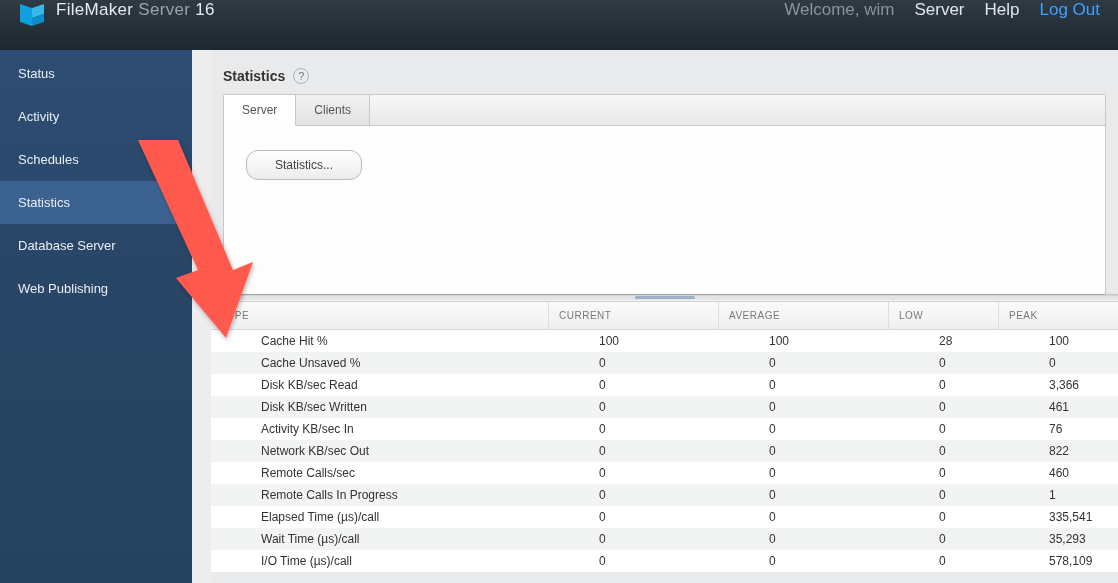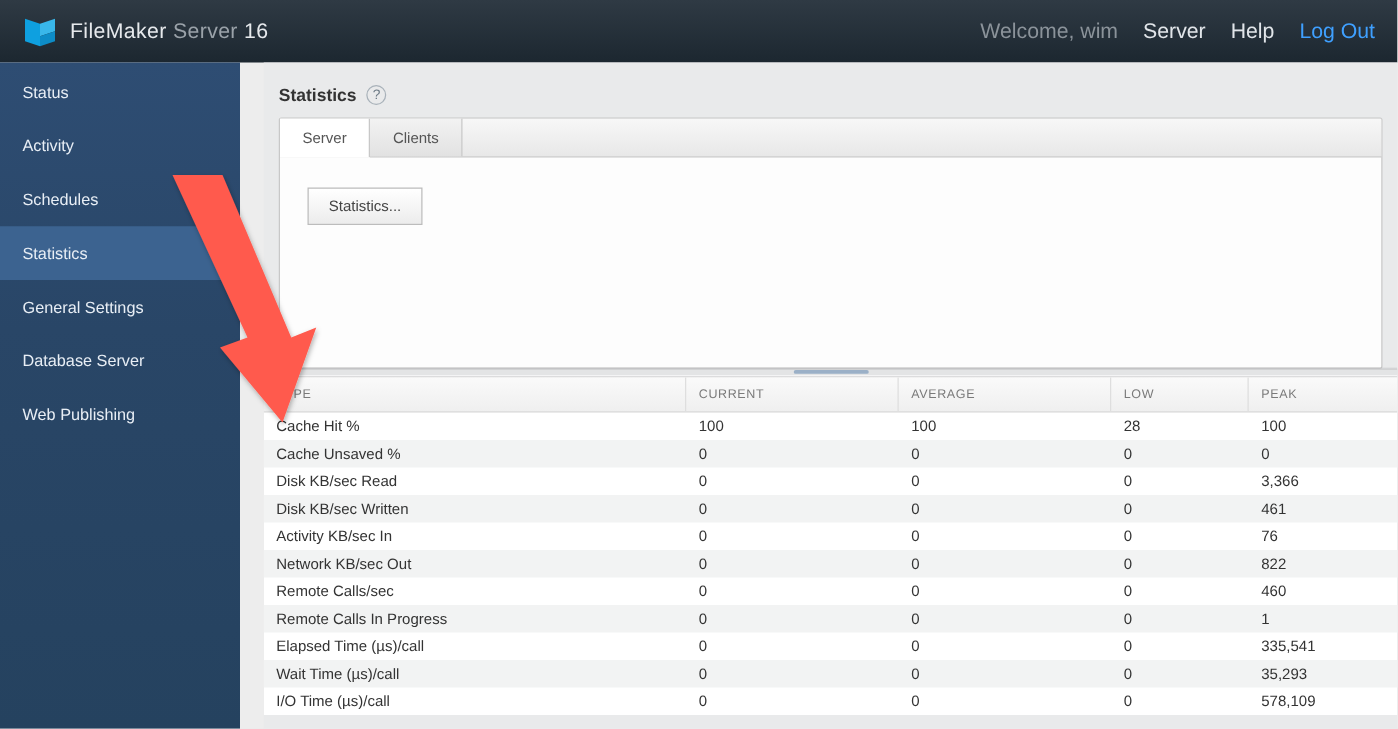--- a/index.html
+++ b/index.html
@@ -8,21 +8,21 @@
       font-size: 13px;
       width: 1118px;
       height: 583px;
       overflow: hidden;
       background: #ededed;
     }
     .topbar {
       height: 50px;
       background: linear-gradient(to bottom, #2f3a44, #1c2730);
       display: flex;
-      align-items: center;
+      align-items: flex-start;
       padding: 0 18px;
       color: #cfd5da;
     }
     .logo-icon {
       width: 28px;
       height: 28px;
       margin-right: 10px;
     }
     .brand {
       font-size: 17px;
@@ -119,26 +119,26 @@
       border-bottom: 1px solid #fff;
       margin-bottom: -1px;
       font-weight: 500;
     }
     .tab-body {
       padding: 24px 22px 110px 22px;
       min-height: 168px;
     }
     .btn {
       display: inline-block;
-      padding: 7px 16px;
+      padding: 7px 28px;
       font-size: 12px;
       color: #444;
       background: linear-gradient(to bottom, #ffffff, #ececec);
       border: 1px solid #bcbcbc;
-      border-radius: 0;
+      border-radius: 12px;
       cursor: pointer;
     }
 
     .splitter {
       height: 6px;
       margin: 0;
       background: #e3e4e5;
       box-shadow: inset 0 1px 0 rgba(0,0,0,0.08), inset 0 -1px 0 rgba(255,255,255,0.6),
                   0 -1px 1px rgba(0,0,0,0.15);
       position: relative;
@@ -170,20 +170,21 @@
       letter-spacing: 0.5px;
       color: #7a7a7a;
       text-transform: uppercase;
       border-right: 1px solid #dedede;
     }
     .th:last-child { border-right: none; }
 
     .td-row {
       display: grid;
       grid-template-columns: 338px 170px 170px 110px 120px;
+      padding-left: 40px;
     }
     .td-row:nth-child(even) { background: #f2f3f3; }
     .td {
       padding: 4px 10px;
       font-size: 12px;
       color: #333;
     }
 
     
     .arrow {
@@ -218,21 +219,20 @@
   </div>
 </div>
 
 <div class="page">
 
   <nav class="sidebar">
     <div class="sidebar-item">Status</div>
     <div class="sidebar-item">Activity</div>
     <div class="sidebar-item">Schedules</div>
     <div class="sidebar-item active">Statistics</div>
-    <div class="sidebar-item">General Settings</div>
     <div class="sidebar-item">Database Server</div>
     <div class="sidebar-item">Web Publishing</div>
   </nav>
 
   <div class="main">
 
     <div class="page-head">
       <span class="page-title">Statistics</span>
       <span class="help-icon">?</span>
     </div>

